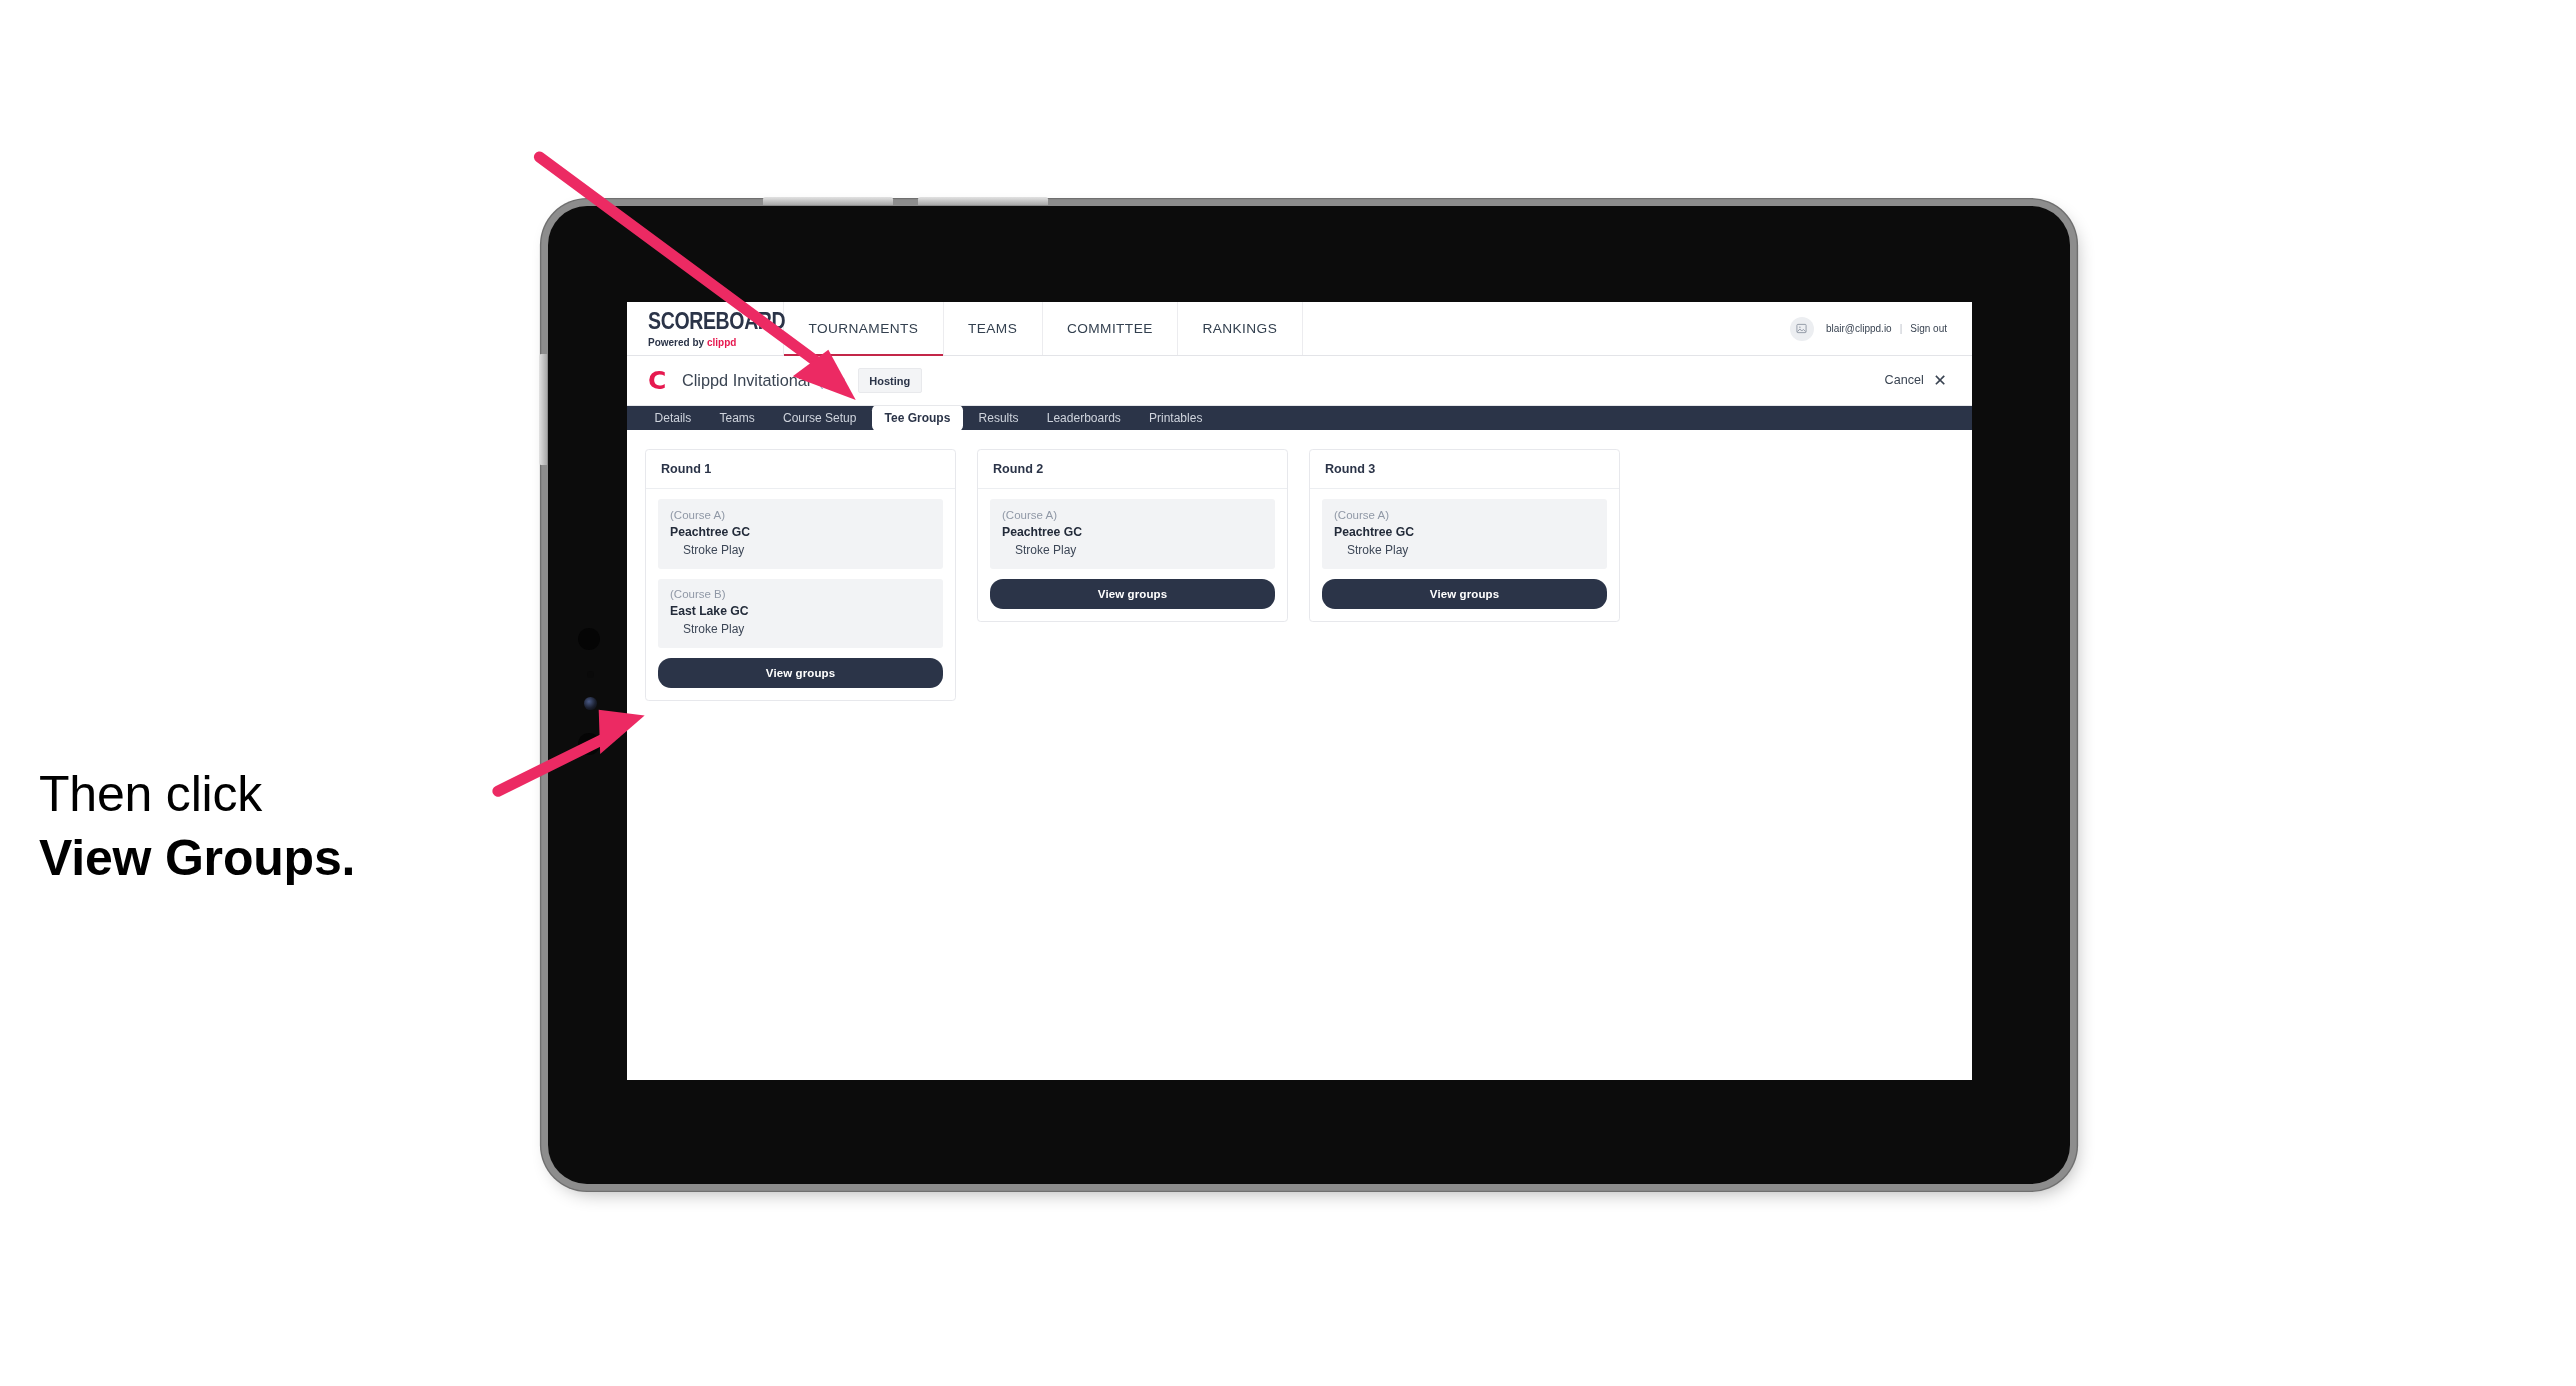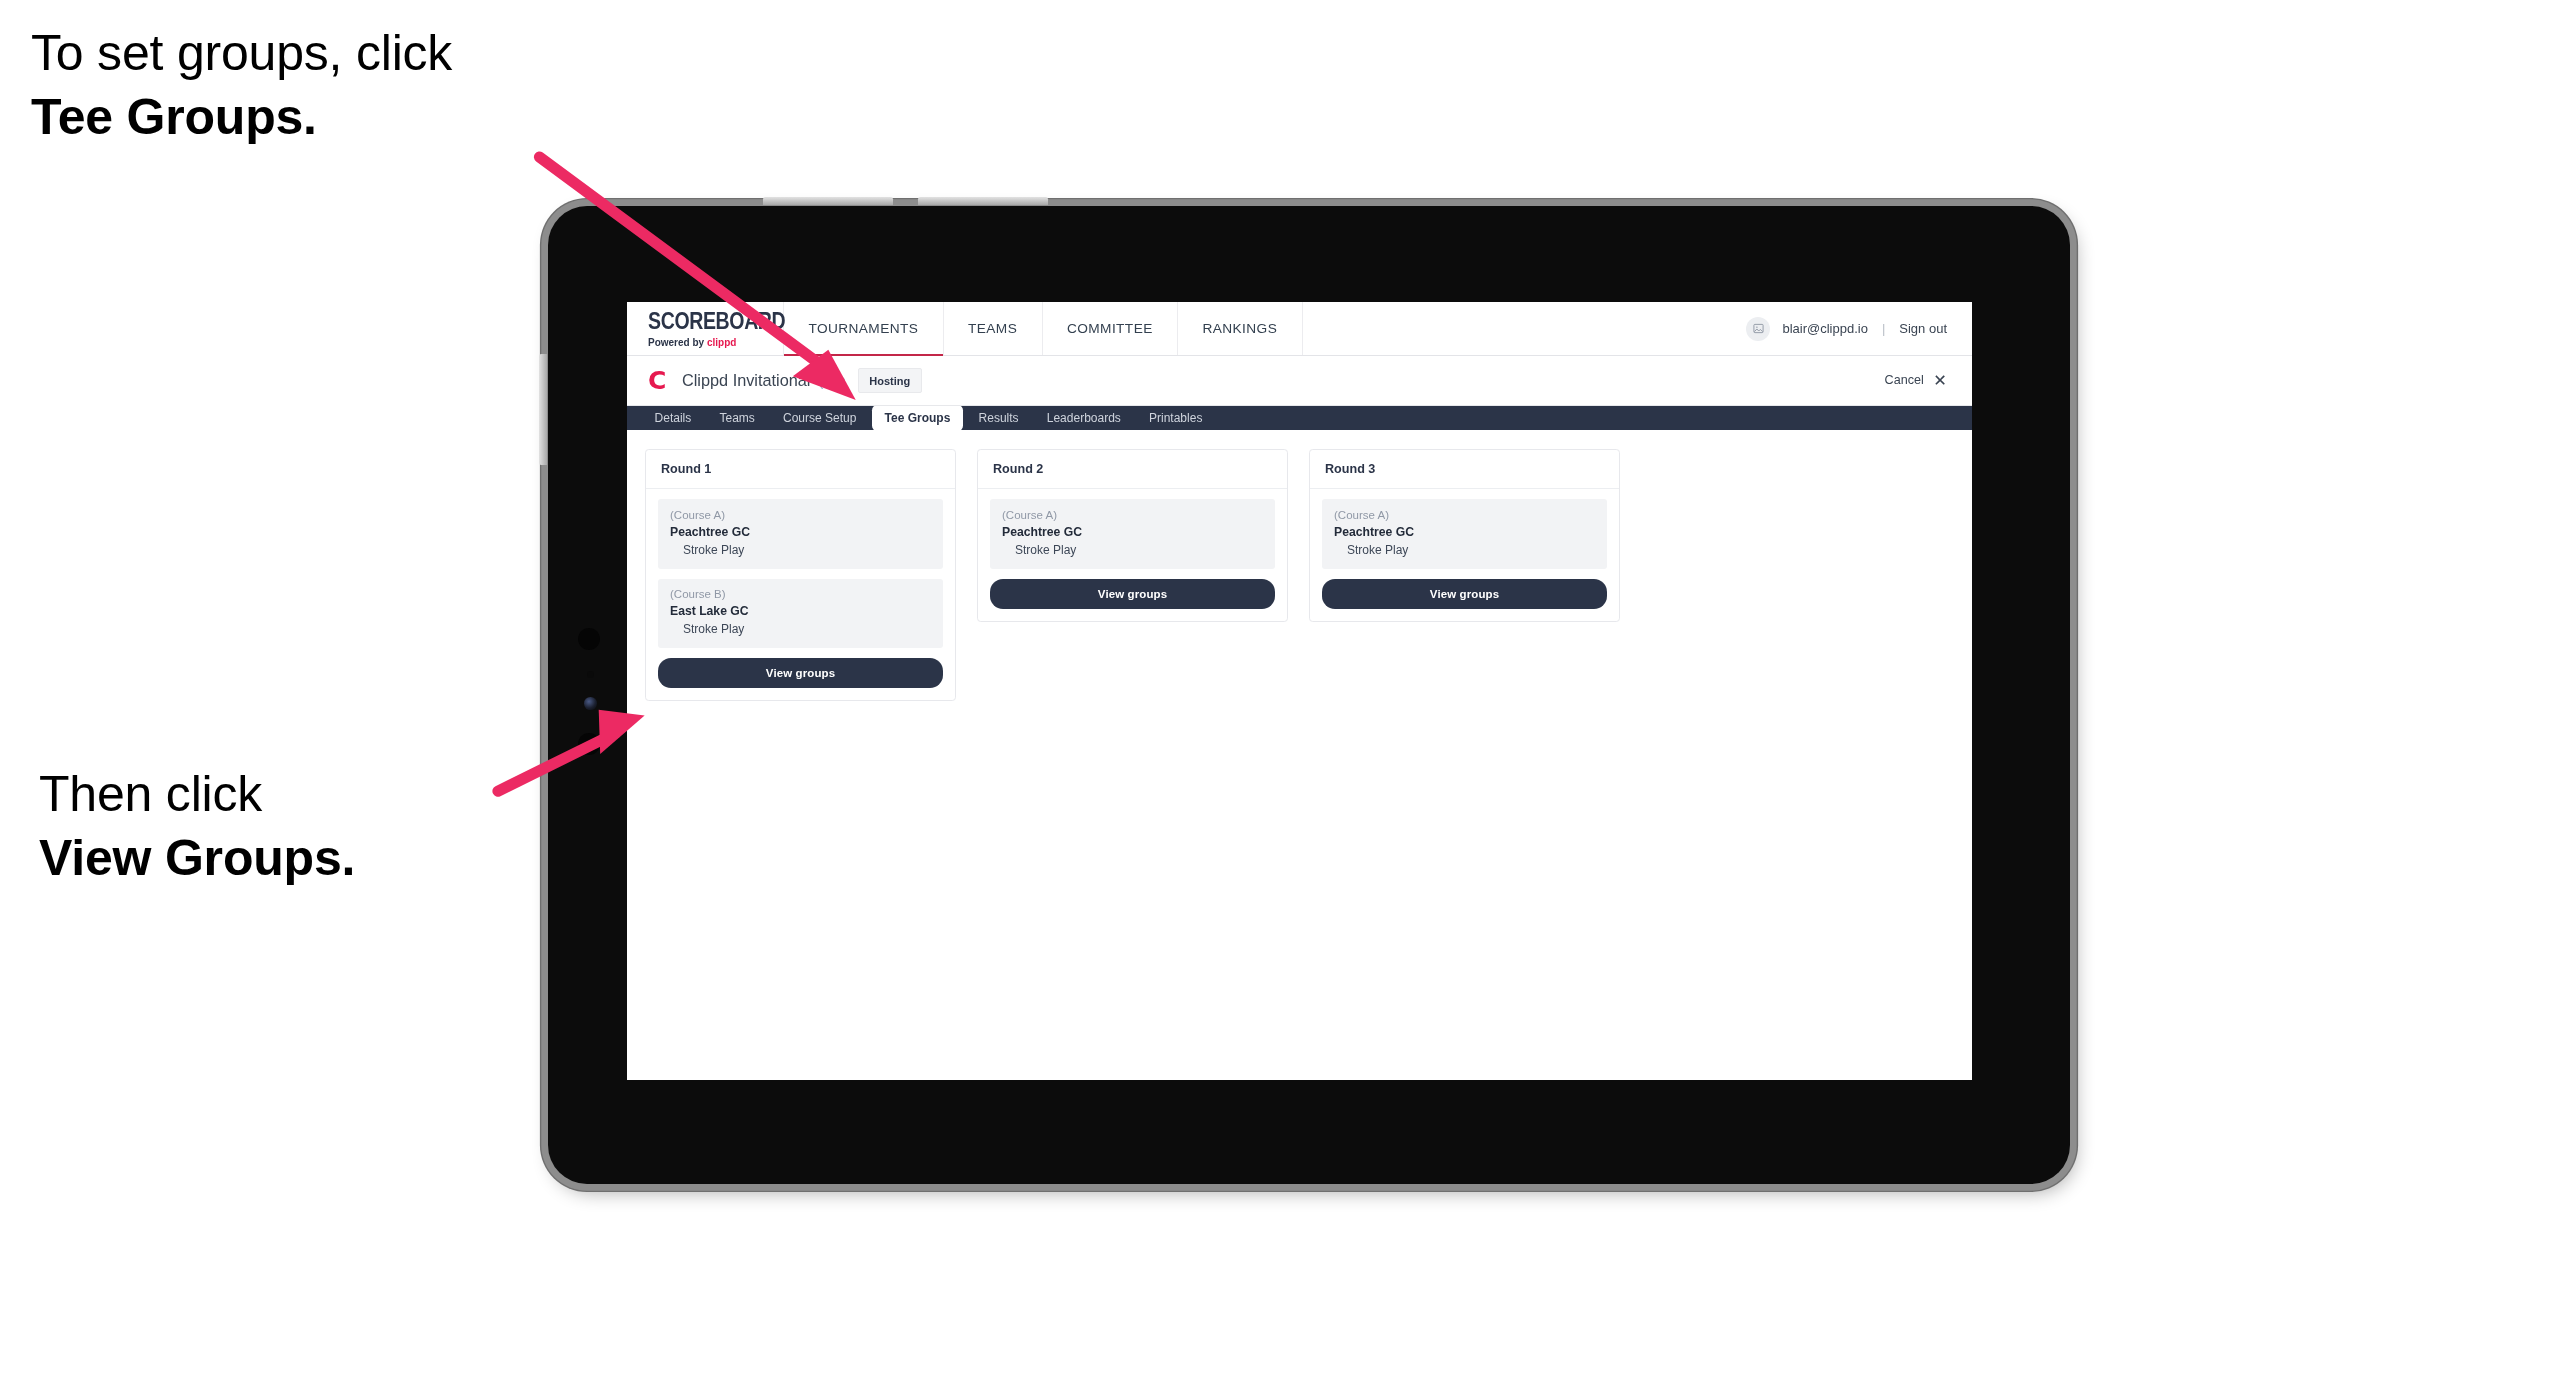--- a/index.html
+++ b/index.html
@@ -89,21 +89,21 @@
   }
 
   .topbar-right {
     margin-left:auto; display:flex; align-items:center; padding-right:25px; gap:12px;
   }
   .avatar {
     width:24px; height:24px; border-radius:50%; background:#eceef1;
     display:flex; align-items:center; justify-content:center;
   }
   .avatar svg { width:11px; height:11px; }
-  .acct { font-size:13px; color:#3a4452; display:flex; align-items:center; gap:14px; }
+  .acct { font-size:10px; color:#3a4452; display:flex; align-items:center; gap:8px; }
   .acct .sep { color:#b9bec6; }
   .acct .so { cursor:pointer; }
 
   
   .titlerow {
     height:50px; background:#fff; border-bottom:0.7px solid #e7e8eb;
     display:flex; align-items:center; padding:0 25px 0 21px; position:relative;
   }
   .clogo { font-size:25px; font-weight:800; color:#e6194f; line-height:1; margin-right:15.6px;
            font-family:"DejaVu Sans", sans-serif; }
@@ -148,24 +148,20 @@
     width:100%; background:#2b3448; color:#fff; border:none; border-radius:13px;
     padding:9px 0; font-size:11.5px; font-weight:700; cursor:pointer;
     font-family:"Liberation Sans", sans-serif; letter-spacing:0.1px;
   }
 </style>
 </head>
 <body>
 
 <div class="stage">
 
-  <div class="annot" id="annot-top">
-    <span class="ln normal">To set groups, click</span>
-    <span class="ln strong">Tee Groups.</span>
-  </div>
 
   <div class="annot" id="annot-bot">
     <span class="ln normal">Then click</span>
     <span class="ln strong">View Groups.</span>
   </div>
 
   <div class="device">
     <div class="btn-top b1"></div>
     <div class="btn-top b2"></div>
     <div class="btn-left"></div>

